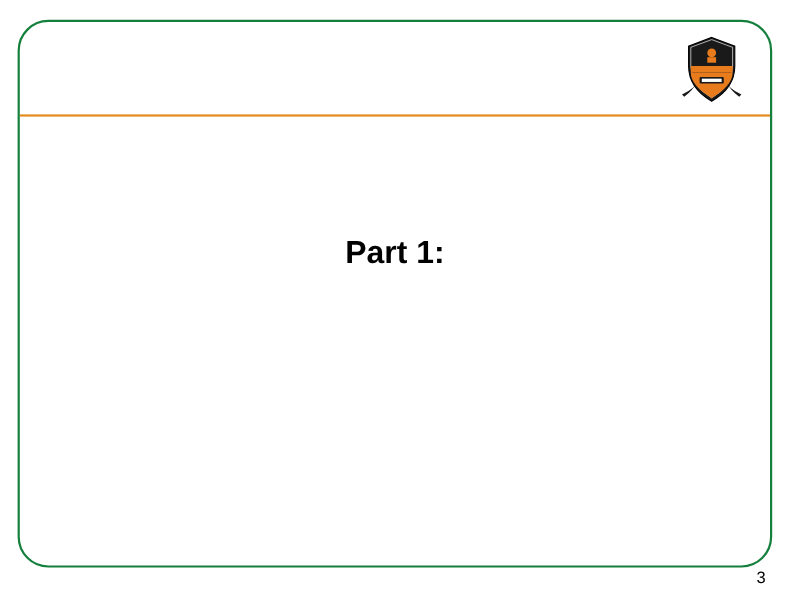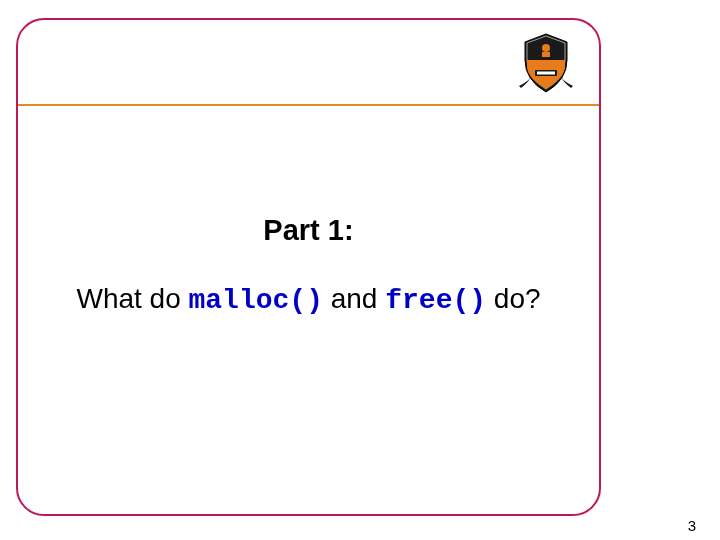--- a/index.html
+++ b/index.html
@@ -7,23 +7,23 @@
     width: 720px;
     height: 540px;
     background: #fff;
     font-family: Verdana, Geneva, sans-serif;
     position: relative;
   }
   .slide {
     position: absolute;
     left: 16px;
     top: 18px;
-    width: 585px;
+    width: 686px;
     height: 498px;
-    border: 2px solid #be185d;
+    border: 2px solid #15803d;
     border-radius: 28px;
     overflow: hidden;
   }
   .header {
     height: 86px;
     border-bottom: 2px solid #e38b1e;
     position: relative;
   }
   .crest {
     position: absolute;
@@ -78,19 +78,16 @@
         <path d="M8 56 Q20 50 22 44 Q18 52 10 58 Z" fill="#1a1a1a"></path>
         <path d="M62 56 Q50 50 48 44 Q52 52 60 58 Z" fill="#1a1a1a"></path>
         <circle cx="35" cy="18" r="4" fill="#e87b1c"></circle>
         <rect x="31" y="22" width="8" height="5" fill="#e87b1c"></rect>
       </svg>
     </div>
   </div>
 
   <div class="content">
     <div class="part-title">Part 1:</div>
-    <div class="question">
-      <span>What do </span><span class="code">malloc()</span><span> and </span><span class="code">free()</span><span> do?</span>
-    </div>
   </div>
 </div>
 
 <div class="pagenum">3</div>
 
 </body></html>

